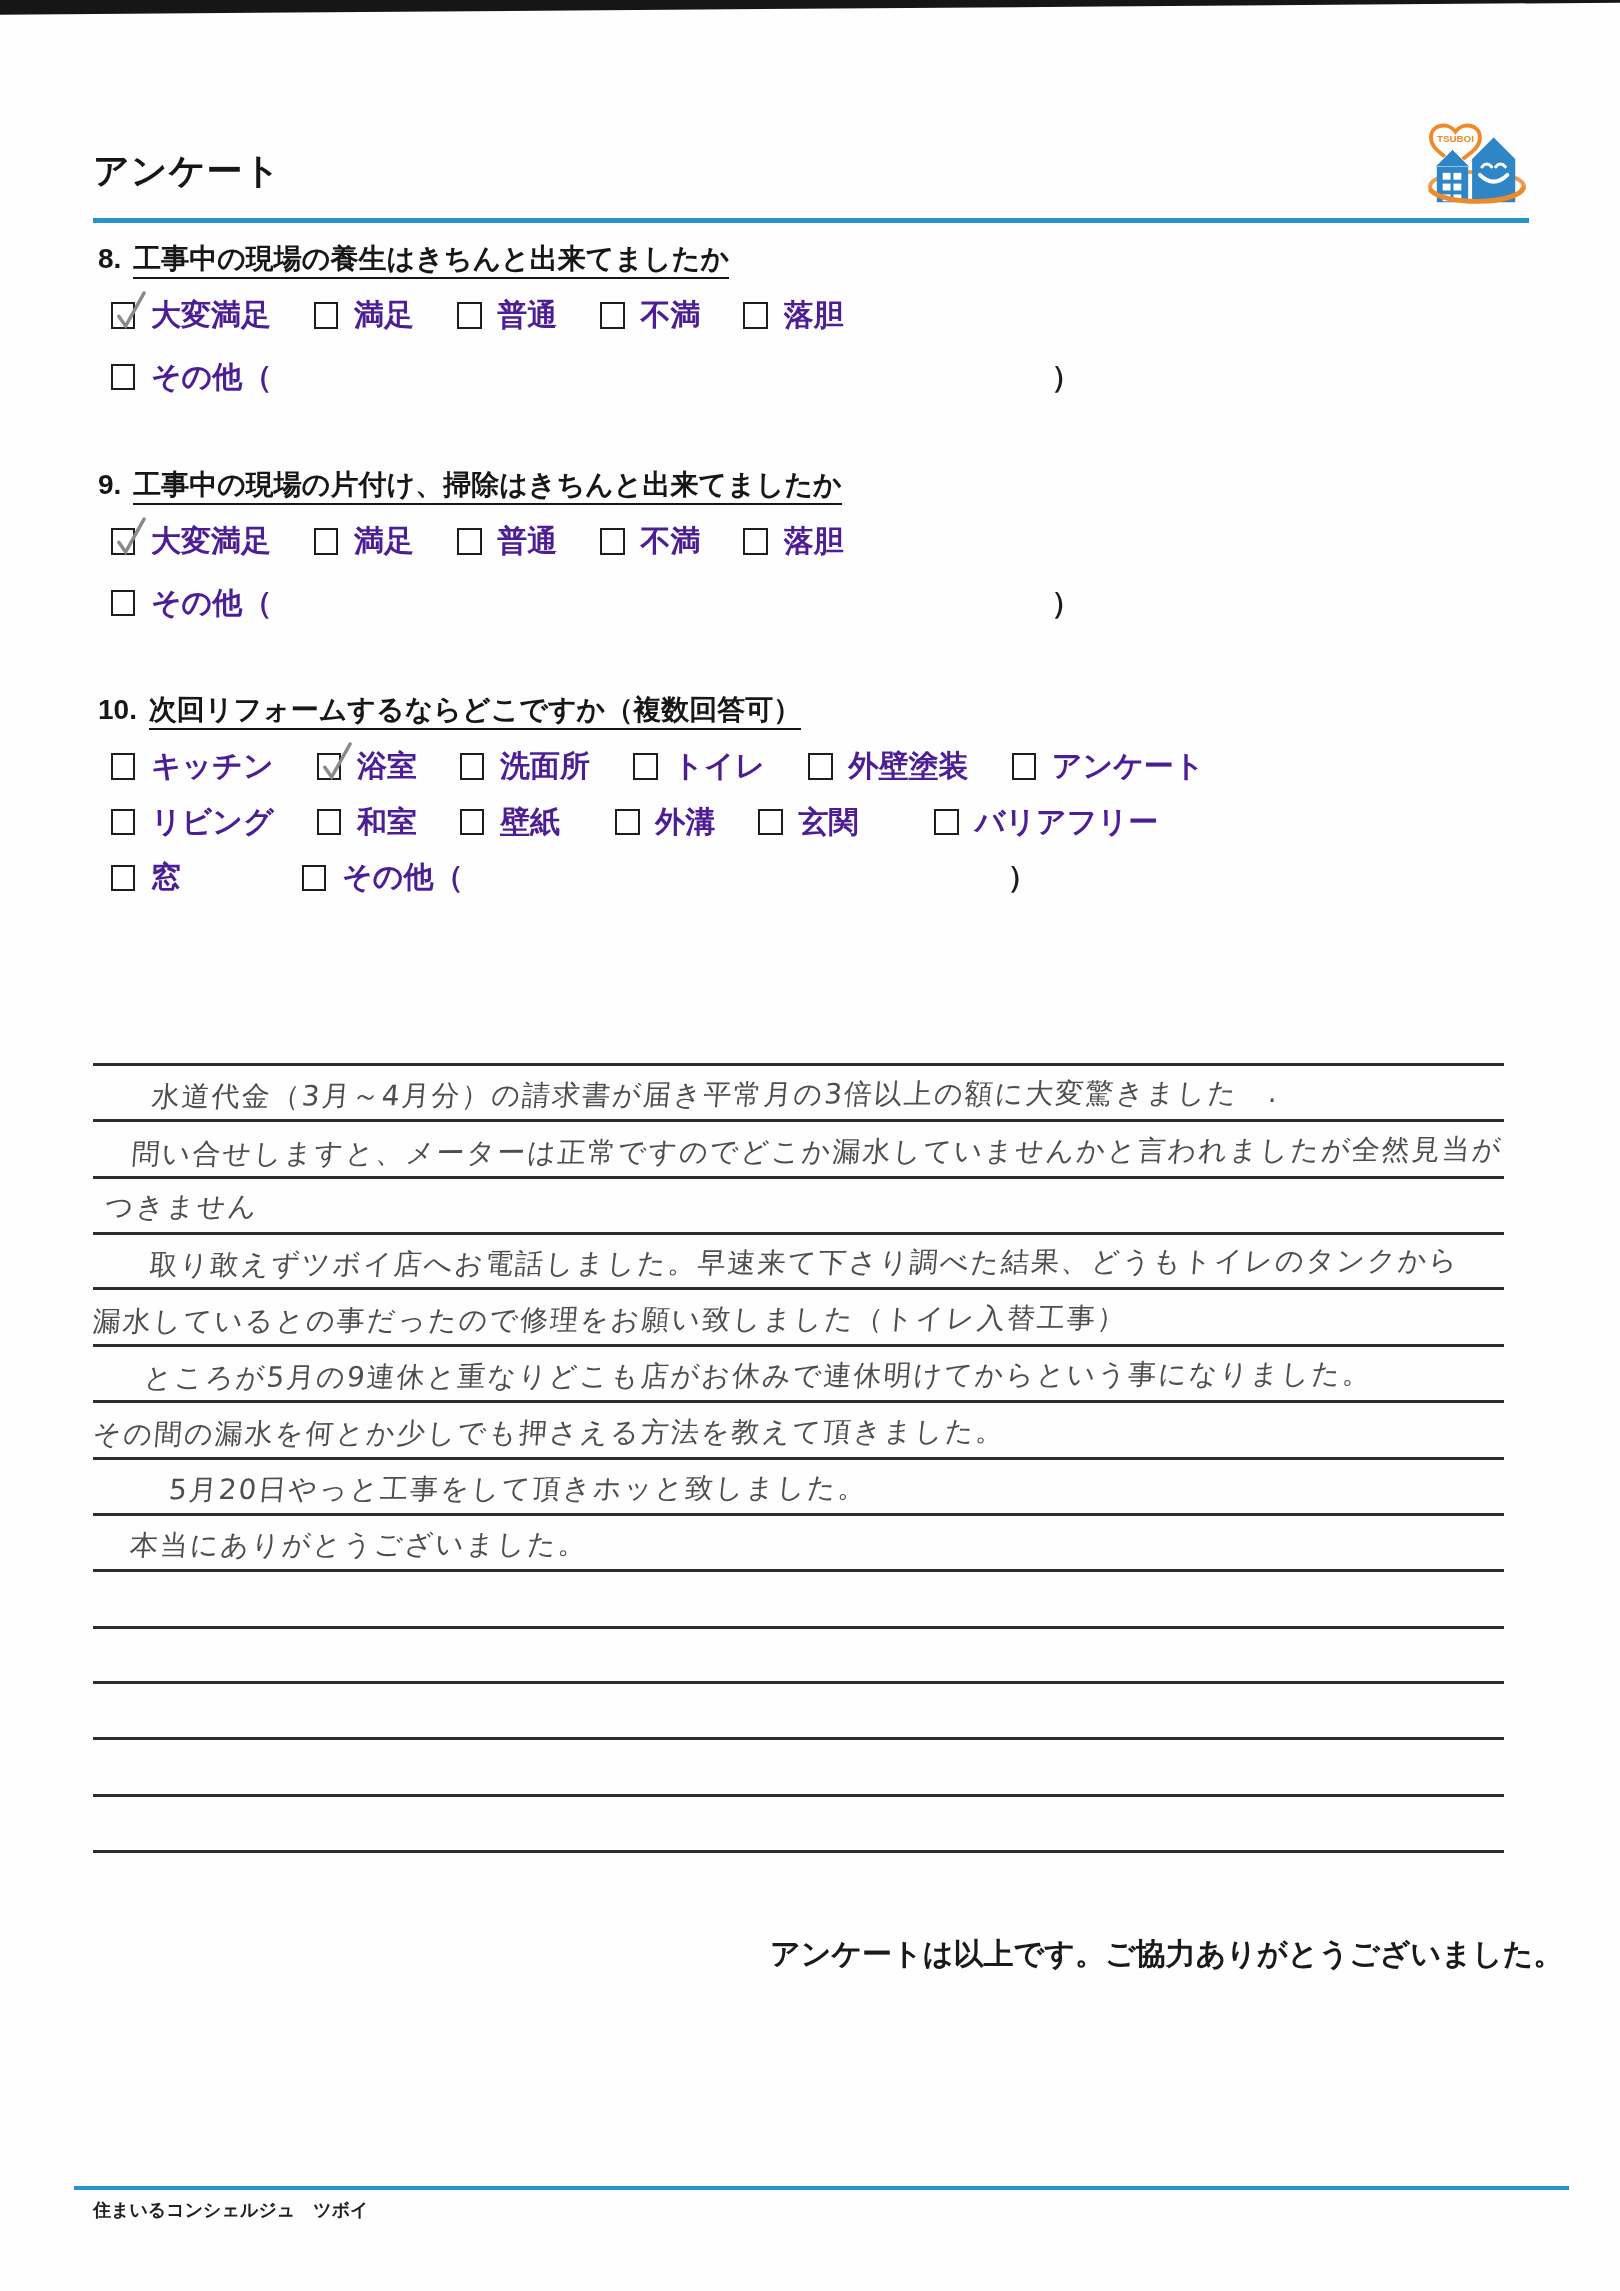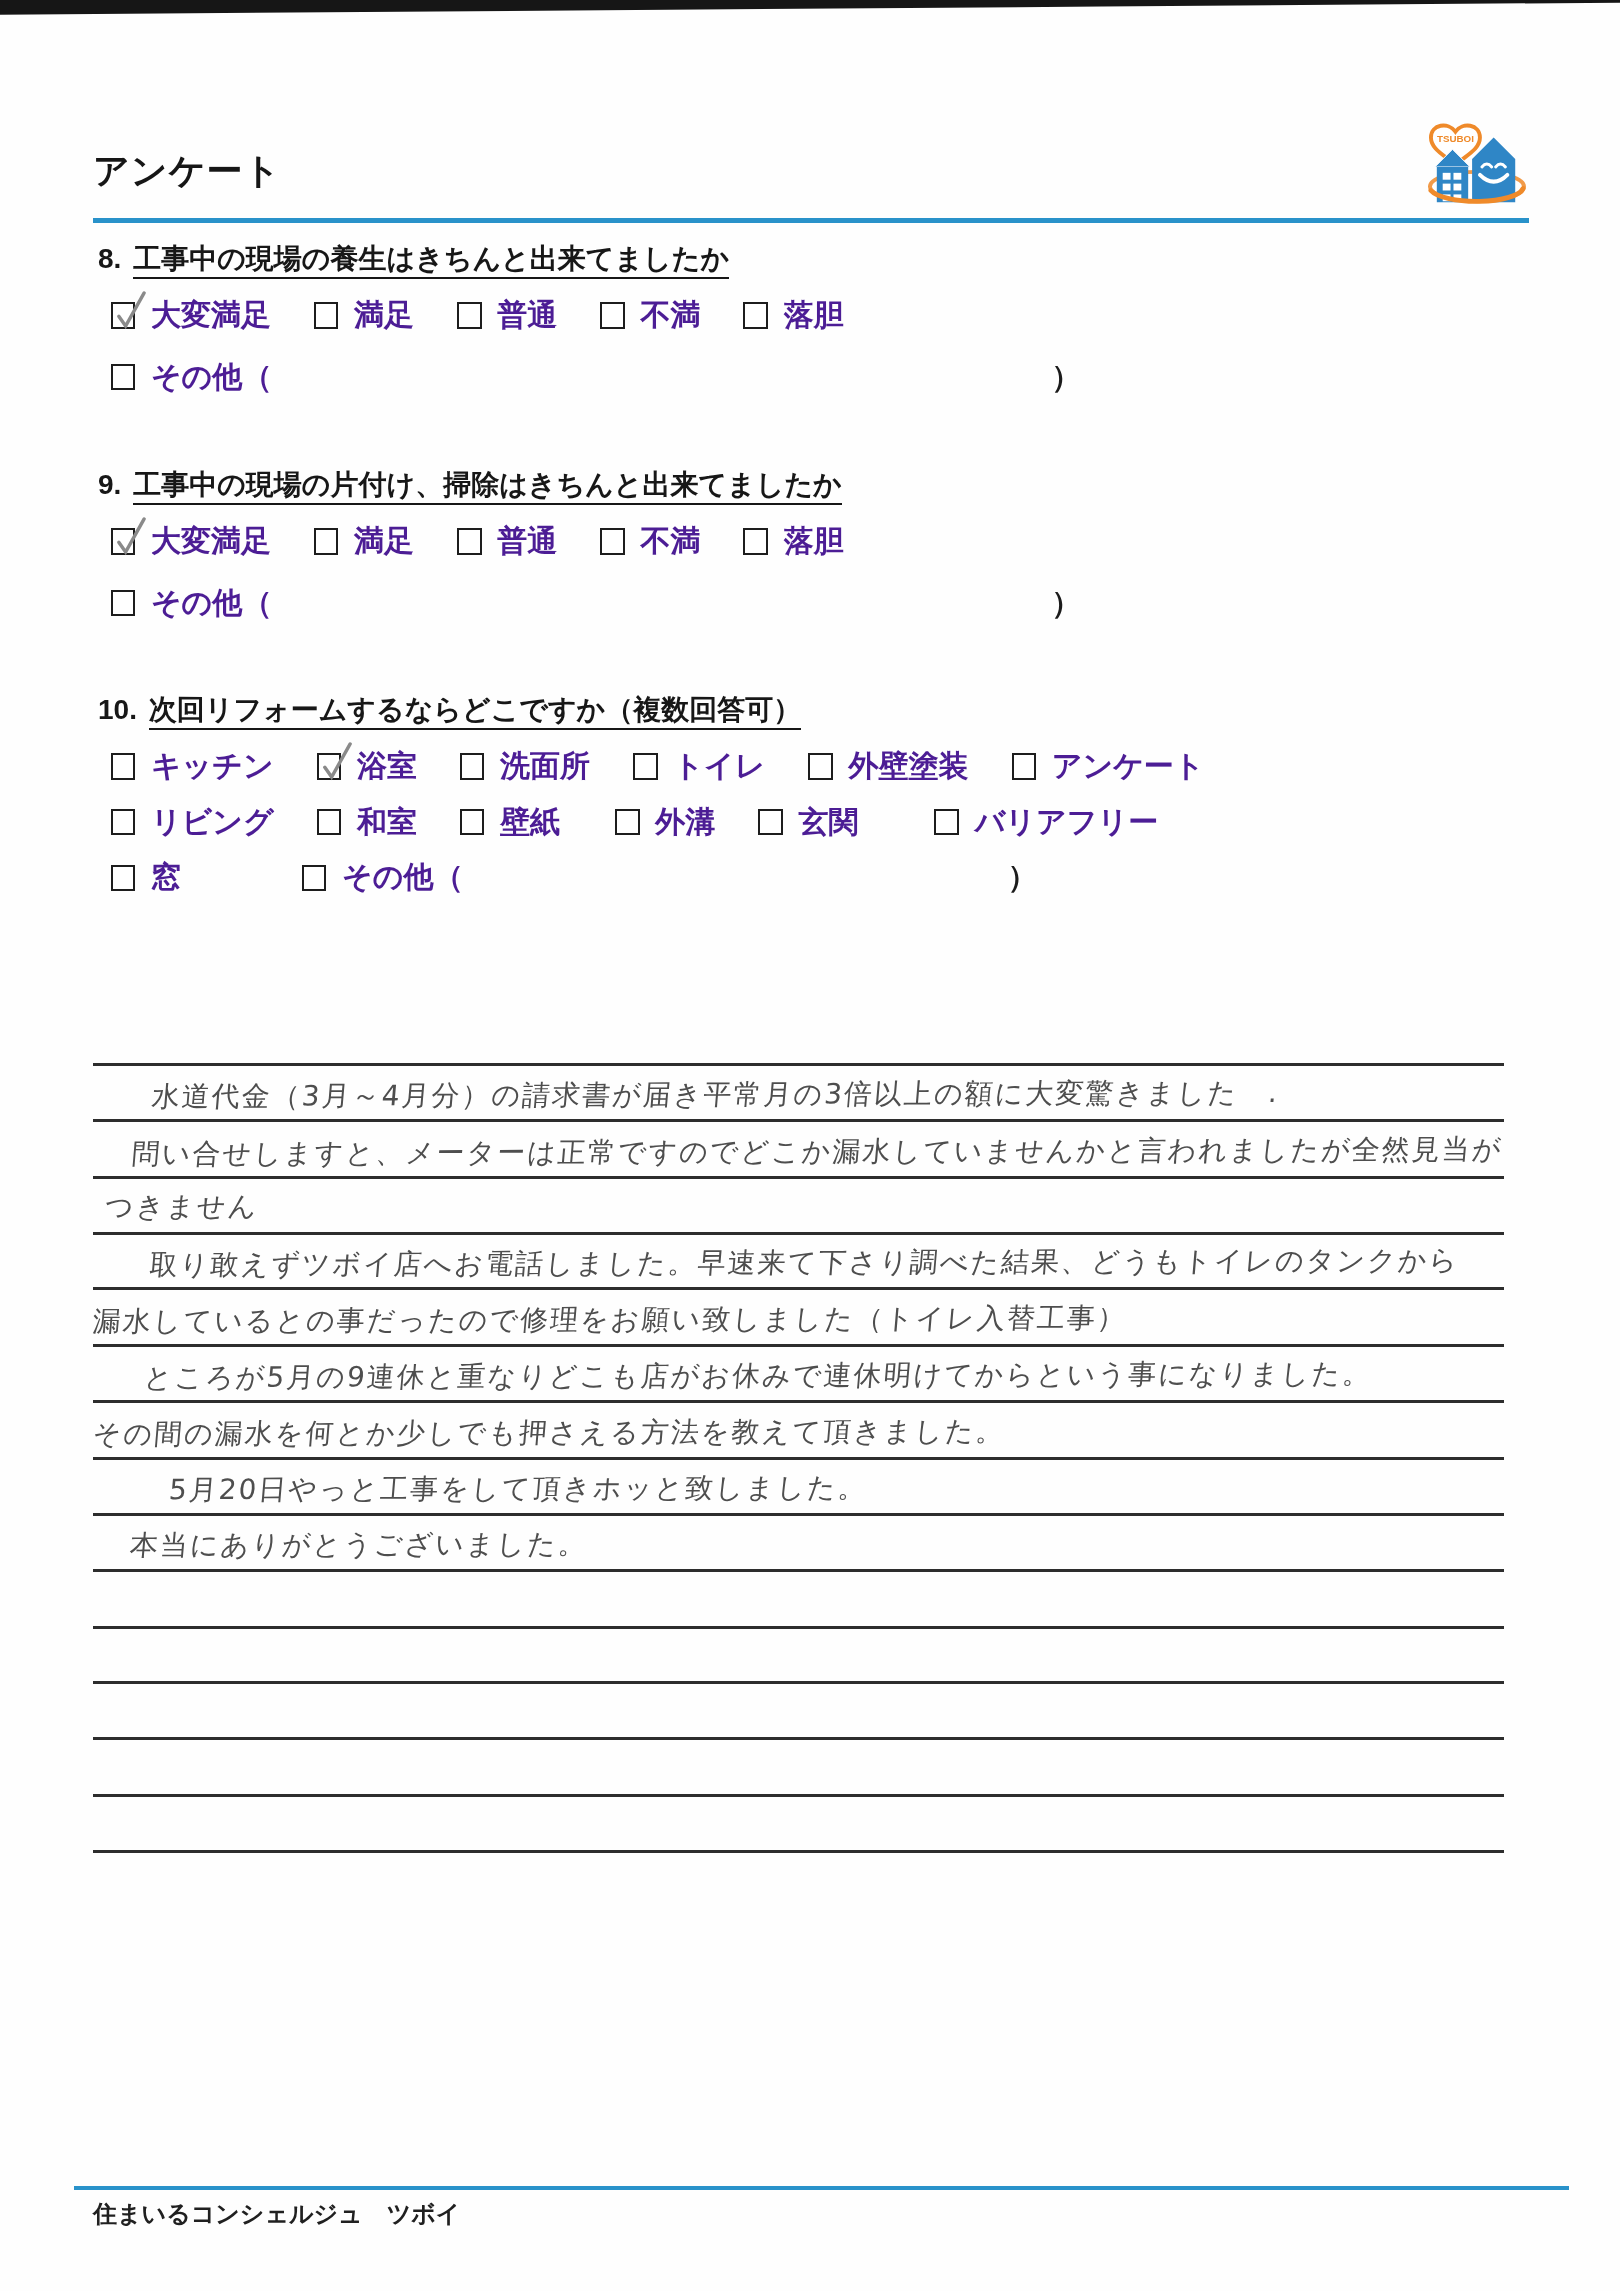--- a/index.html
+++ b/index.html
@@ -73,21 +73,21 @@
   }
 
   
   #closing-note {
     position:absolute; left:770px; top:1934px;
     font-size:30px; font-weight:600; color:#1a1a1a; white-space:nowrap;
   }
   #footer-rule { position:absolute; left:74px; top:2186px; width:1495px; height:3.9px; background:#2992ca; }
   #footer-brand {
     position:absolute; left:93px; top:2198px;
-    font-size:24px; font-weight:bold; color:#202020; white-space:nowrap;
+    font-size:18px; font-weight:bold; color:#202020; white-space:nowrap;
   }
 </style>
 </head>
 <body>
 
 <div id="page">
 
   <div id="scan-edge"></div>
 
   <div id="page-title">アンケート</div>
@@ -292,18 +292,19 @@
       <div class="handwriting-line" style="top: 70px; left: 39px;">問い合せしますと、メーターは正常ですのでどこか漏水していませんかと言われましたが全然見当が</div>
       <div class="handwriting-line" style="top: 125px; left: 11.8px;">つきません</div>
       <div class="handwriting-line" style="top: 181px; left: 57px;">取り敢えずツボイ店へお電話しました。早速来て下さり調べた結果、どうもトイレのタンクから</div>
       <div class="handwriting-line" style="top: 238px; left: 0px;">漏水しているとの事だったので修理をお願い致しました（トイレ入替工事）</div>
       <div class="handwriting-line" style="top: 294px; left: 51px;">ところが5月の9連休と重なりどこも店がお休みで連休明けてからという事になりました。</div>
       <div class="handwriting-line" style="top: 351px; left: 0px;">その間の漏水を何とか少しでも押さえる方法を教えて頂きました。</div>
       <div class="handwriting-line" style="top: 407px; left: 76px;">5月20日やっと工事をして頂きホッと致しました。</div>
       <div class="handwriting-line" style="top: 463px; left: 37px;">本当にありがとうございました。</div>
     </div>
 
+  <div id="closing-note">アンケートは以上です。ご協力ありがとうございました。</div>
 
   <div id="footer-rule"></div>
   <div id="footer-brand">住まいるコンシェルジュ　ツボイ</div>
 
 </div>
 
 
 </body></html>

